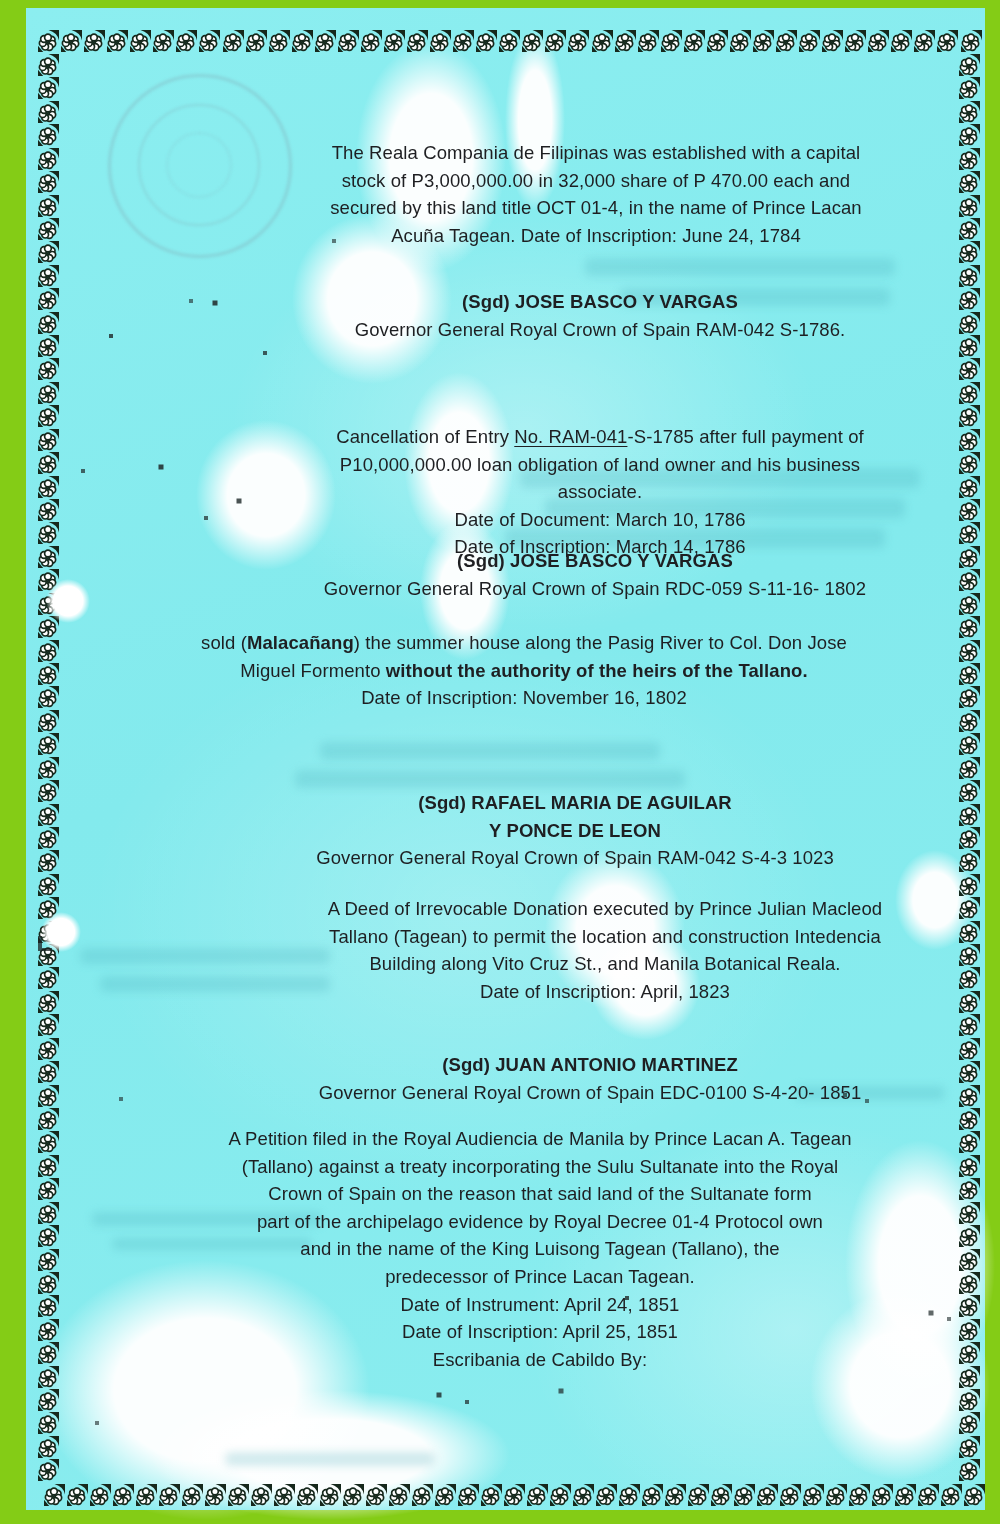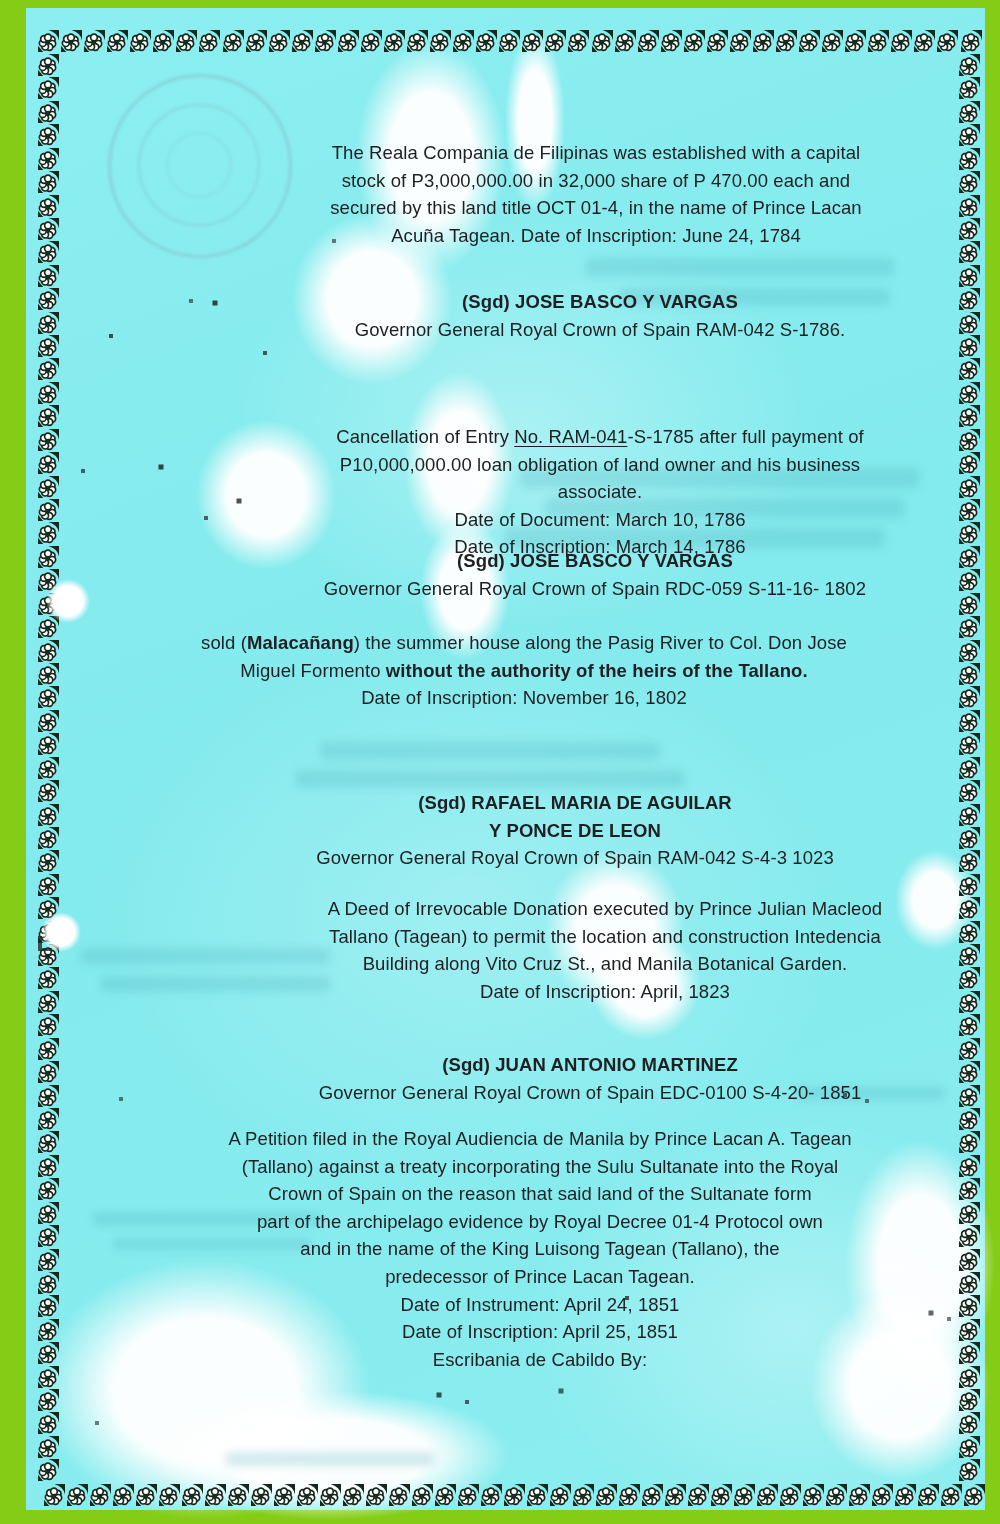--- a/index.html
+++ b/index.html
@@ -3018,21 +3018,21 @@
       <div class="line"><span>Date of Inscription: November 16, 1802</span></div>
     </div>
   <div class="block b6">
       <div class="line"><span class="bold">(Sgd) RAFAEL MARIA DE AGUILAR</span></div>
       <div class="line"><span class="bold">Y PONCE DE LEON</span></div>
       <div class="line"><span>Governor General Royal Crown of Spain RAM-042 S-4-3 1023</span></div>
     </div>
   <div class="block b7">
       <div class="line"><span>A Deed of Irrevocable Donation executed by Prince Julian Macleod</span></div>
       <div class="line"><span>Tallano (Tagean) to permit the location and construction Intedencia</span></div>
-      <div class="line"><span>Building along Vito Cruz St., and Manila Botanical Garden.</span></div>
+      <div class="line"><span>Building along Vito Cruz St., and Manila Botanical Reala.</span></div>
       <div class="line"><span>Date of Inscription: April, 1823</span></div>
     </div>
   <div class="block b8">
       <div class="line"><span class="bold">(Sgd) JUAN ANTONIO MARTINEZ</span></div>
       <div class="line"><span>Governor General Royal Crown of Spain EDC-0100 S-4-20- 1851</span></div>
     </div>
   <div class="block b9">
       <div class="line"><span>A Petition filed in the Royal Audiencia de Manila by Prince Lacan A. Tagean</span></div>
       <div class="line"><span>(Tallano) against a treaty incorporating the Sulu Sultanate into the Royal</span></div>
       <div class="line"><span>Crown of Spain on the reason that said land of the Sultanate form</span></div>

